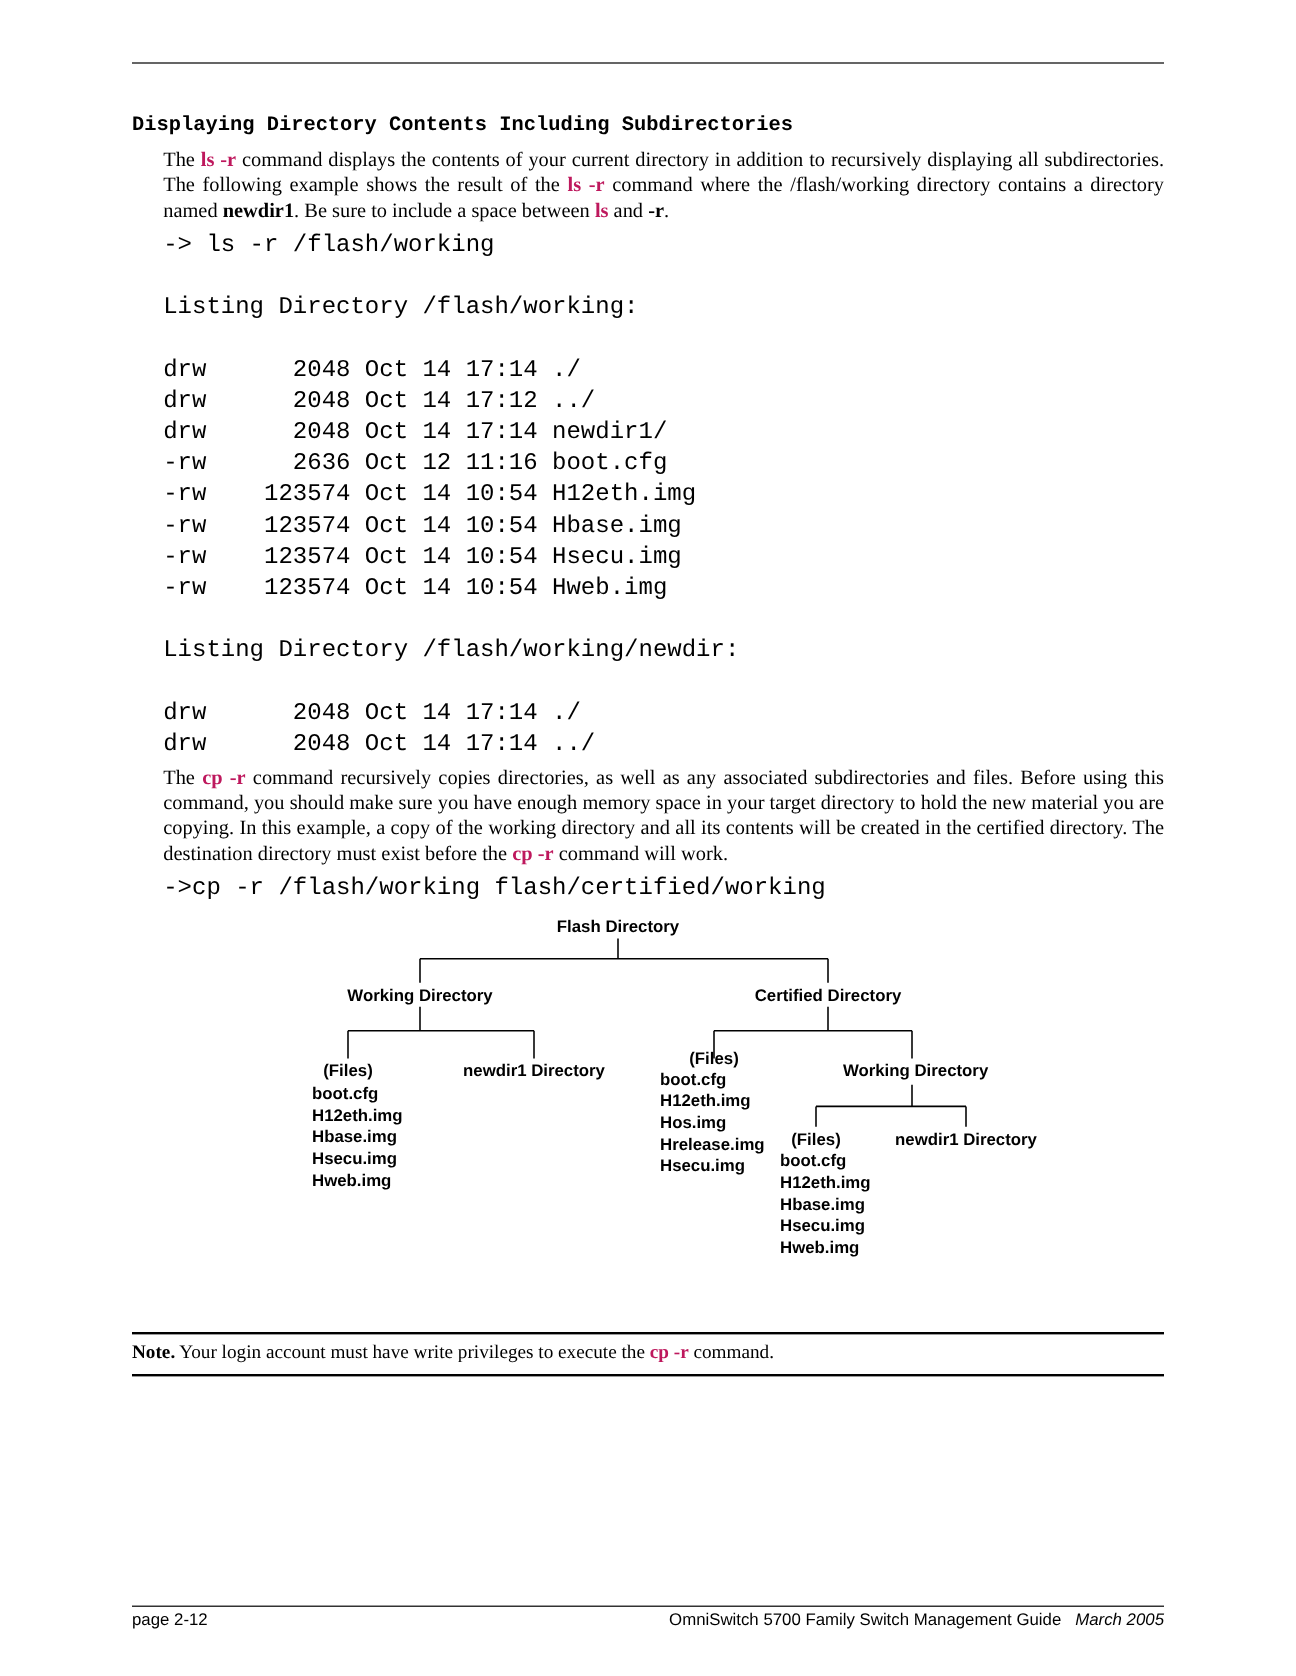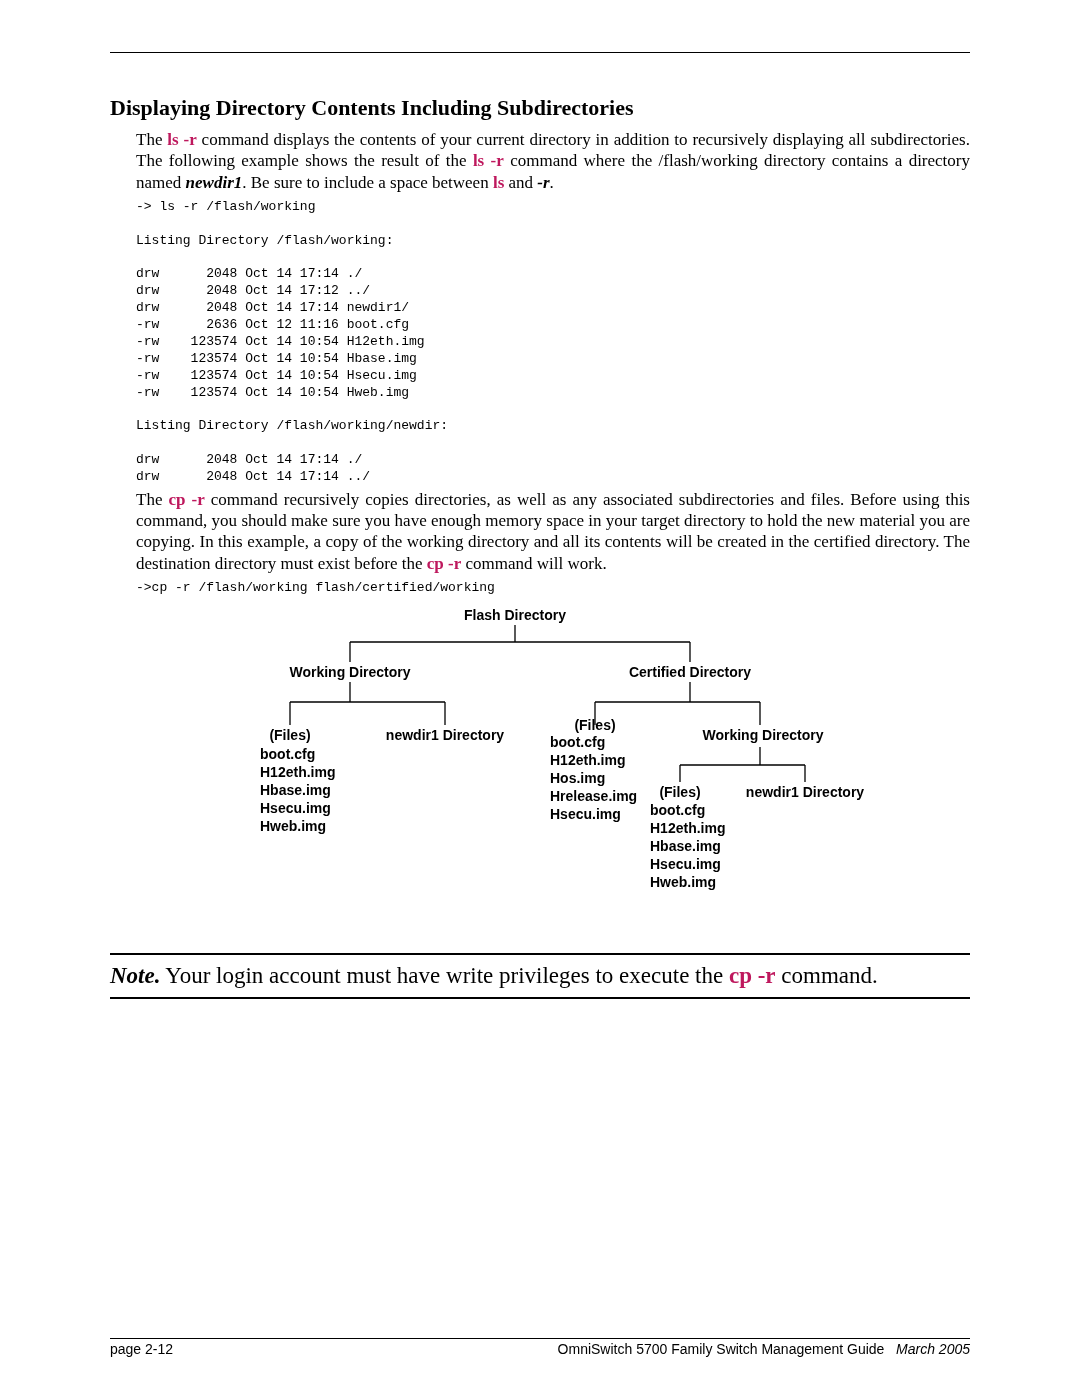--- a/index.html
+++ b/index.html
@@ -27,52 +27,52 @@
     border: none;
     border-top: 1px solid #000;
     margin: 2px 0;
   }
   hr.note-rule {
     border: none;
     border-top: 2px solid #000;
     margin: 2px 0;
   }
   h2.section {
-    font-family: Liberation Serif, serif;
+    font-family: Liberation Mono, monospace;
     font-weight: 900;
-    font-size: 22px;
+    font-size: 17px;
     margin-top: 42px;
     margin-bottom: 8px;
   }
   p.body, div.body {
     font-size: 17px;
     margin-left: 26px;
     margin-top: 3px;
     margin-bottom: 0;
     line-height: 1.25;
     text-align: justify;
   }
   .cmd { color: #be185d; font-weight: bold; }
-  .bold { font-weight: bold; font-style: italic; }
+  .bold { font-weight: bold; }
   pre.code {
     font-family: "Courier New", monospace;
-    font-size: 13px;
+    font-size: 20px;
     margin: 6px 0 0 26px;
     white-space: pre;
     line-height: 1.3;
   }
   .diagram {
     margin: 10px 0 20px 100px;
     width: 660px;
     font-family: Arial, Helvetica, sans-serif;
     font-size: 14px;
   }
   .note-block { margin-top: 28px; }
   .note-text {
-    font-size: 23px;
+    font-size: 16px;
     margin: 6px 0;
     line-height: 1.3;
   }
   .footer {
     position: absolute;
     bottom: 40px;
     left: 110px;
     right: 110px;
   }
   .footer-line {

